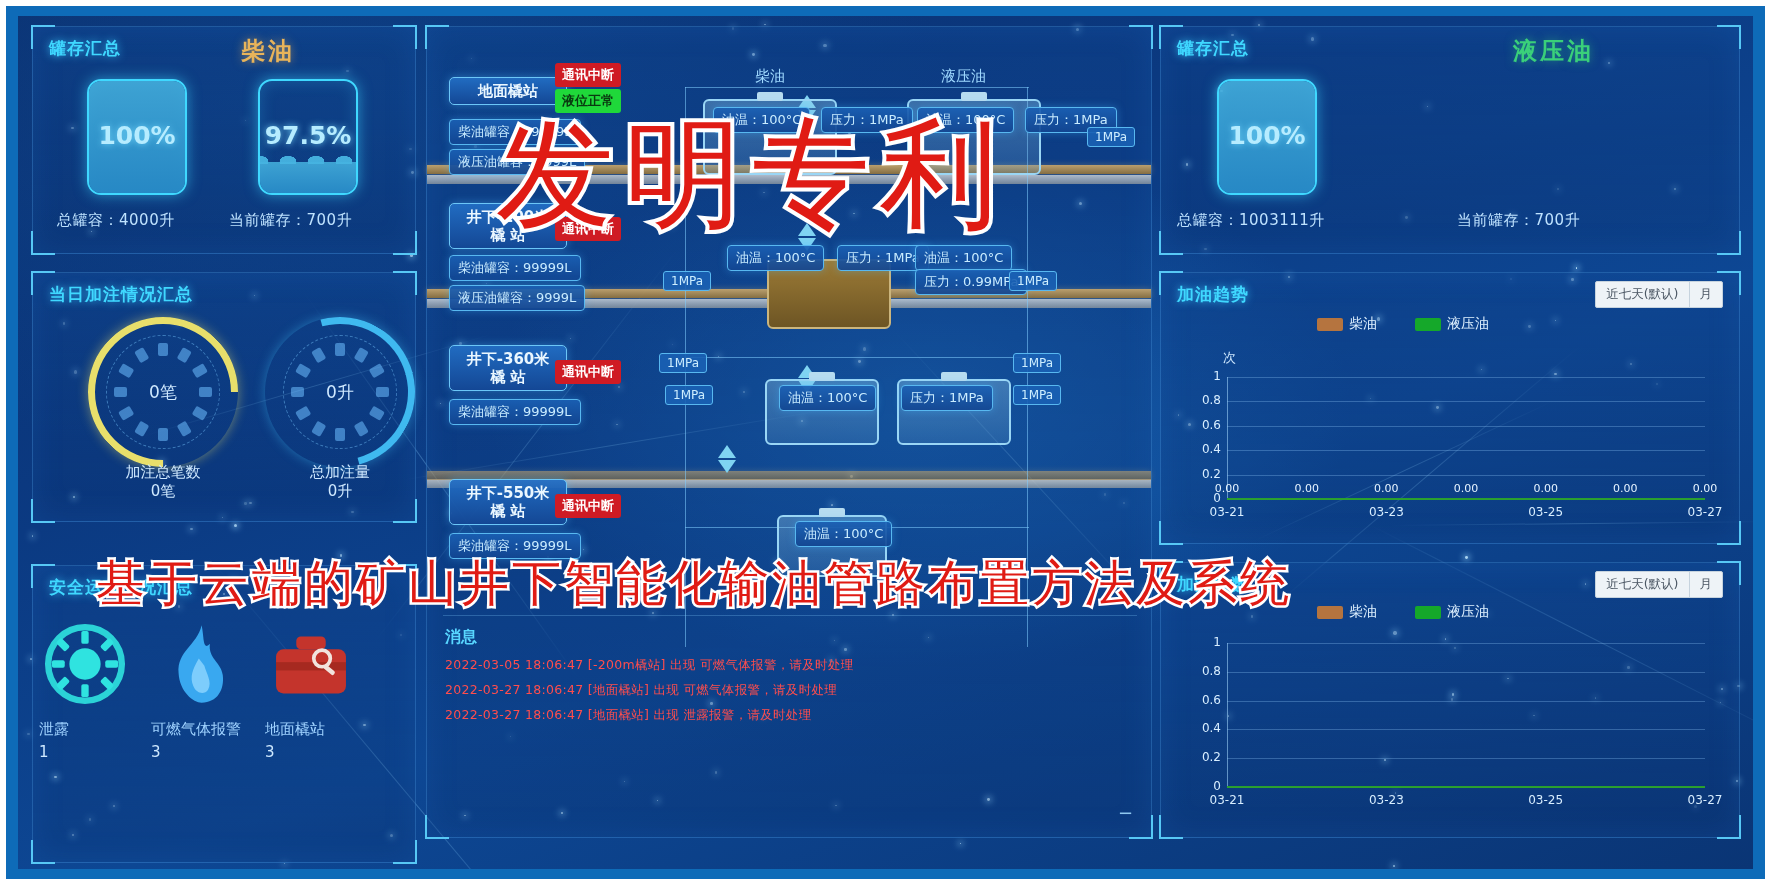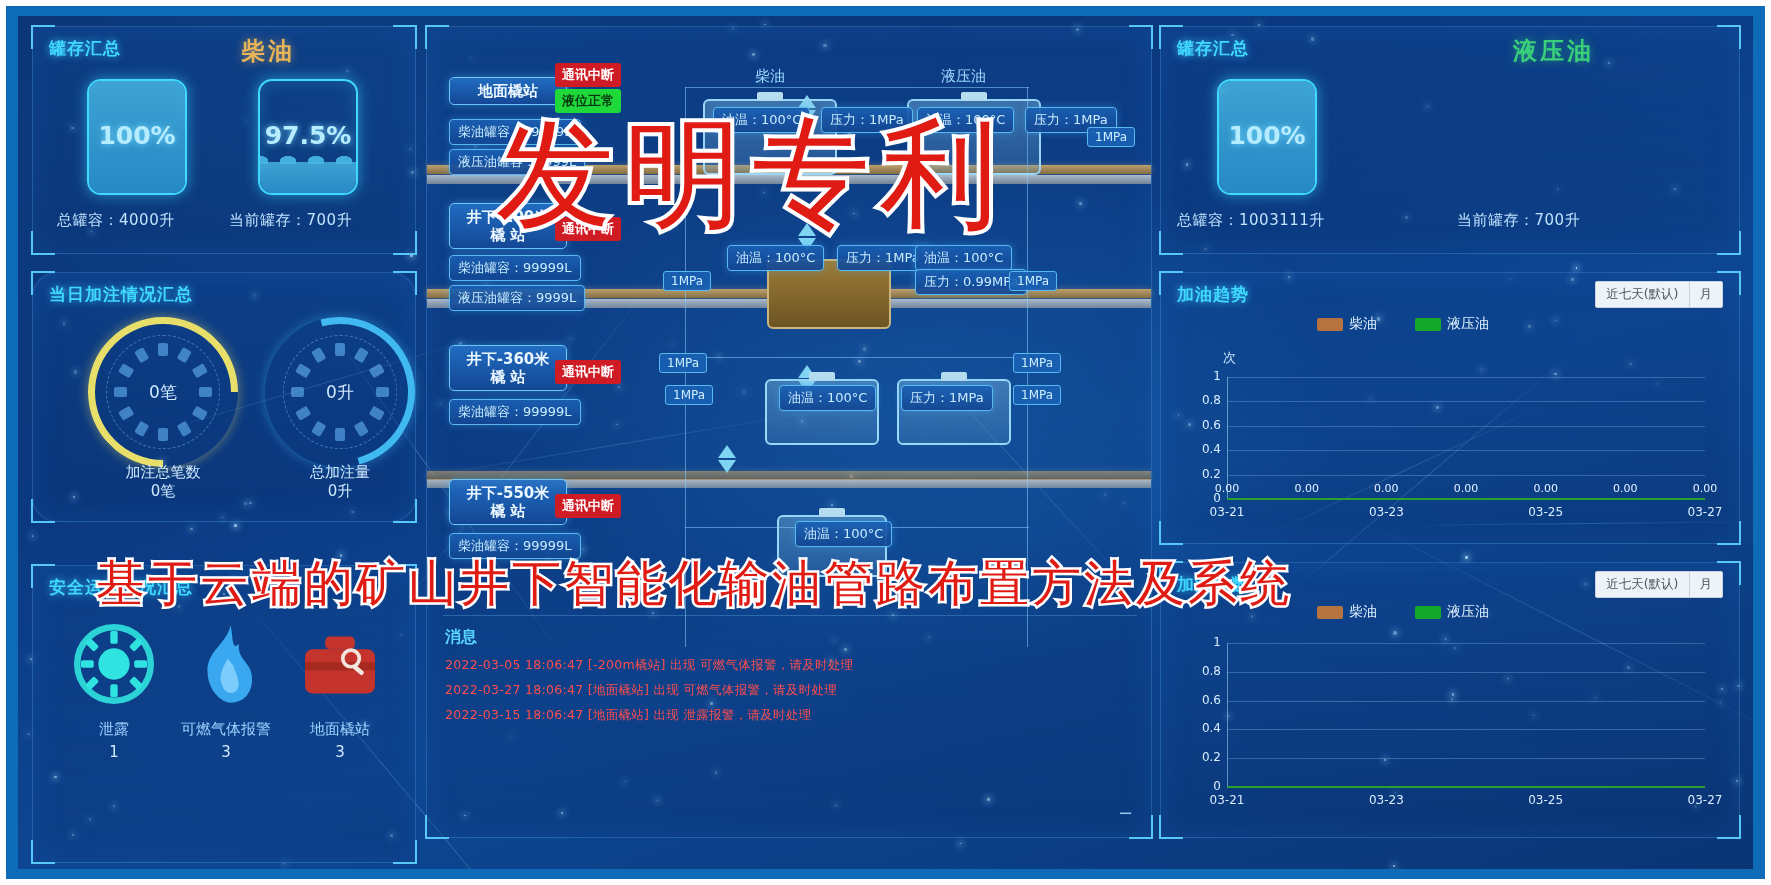--- a/index.html
+++ b/index.html
@@ -52,21 +52,21 @@
   .gauge .ring{position:absolute;inset:18px;border-radius:50%;border:1px dashed rgba(120,200,255,.45);}
   .gauge .ticks{position:absolute;inset:24px;border-radius:50%;}
   .gauge .tick{position:absolute;left:50%;top:2px;width:10px;height:13px;margin-left:-5px;
     background:rgba(110,190,255,.55);transform-origin:50% 49px;border-radius:2px;}
   .gauge .arc{position:absolute;inset:0;border-radius:50%;border:7px solid transparent;}
   .gauge .val{position:absolute;inset:0;display:flex;align-items:center;justify-content:center;
     color:#cfe9ff;font-size:17px;}
   .gauge-lab{position:absolute;text-align:center;color:#cfe9ff;font-size:15px;line-height:19px;width:180px;}
 
   
-  .safe-item{position:absolute;text-align:center;width:150px;}
+  .safe-item{position:absolute;text-align:left;width:150px;}
   .safe-lab{color:#9fd2ff;font-size:15px;margin-top:6px;}
   .safe-num{color:#cfe9ff;font-size:15px;margin-top:4px;}
 
   
   .tagbox{position:absolute;background:linear-gradient(180deg,rgba(26,96,180,.92),rgba(18,70,146,.92));
     border:1px solid #58b8f0;border-radius:4px;color:#c9ecff;font-size:13px;
     padding:3px 8px;white-space:nowrap;box-shadow:0 0 8px rgba(70,180,255,.35);}
   .stn{position:absolute;background:linear-gradient(180deg,rgba(34,110,196,.95),rgba(20,72,150,.95));
     border:1px solid #6cc6f7;border-radius:5px;color:#eaf7ff;font-size:15px;font-weight:bold;
     text-align:center;padding:4px 10px;line-height:18px;box-shadow:0 0 10px rgba(80,190,255,.4);}
@@ -300,21 +300,21 @@
       <div class="tank" style="left:225px;top:52px;">
         <div class="fill" style="height:28%"></div>
         <div class="wave" style="bottom:26%"></div>
         <div class="pct">97.5%</div>
       </div>
 
       <div class="tank-cap" style="left:24px;top:184px;">总罐容：4000升</div>
       <div class="tank-cap" style="left:196px;top:184px;">当前罐存：700升</div>
     </div>
 
-    <div class="panel" style="left:14px;top:256px;width:382px;height:248px;border-radius:25px;">
+    <div class="panel" style="left:14px;top:256px;width:382px;height:248px;">
       <span class="corner c-tl"></span>
         <span class="corner c-tr"></span>
       <span class="corner c-bl"></span>
         <span class="corner c-br"></span>
       <div class="ptitle">当日加注情况汇总</div>
 
       <div class="gauge" style="left:55px;top:44px;">
         <div class="arc" style="border-color:#e8df6b transparent #e8df6b #e8df6b;transform:rotate(45deg);box-shadow:0 0 12px rgba(232,223,107,.45);"></div>
         <div class="ring"></div>
         <div class="ticks">
@@ -515,21 +515,21 @@
         <div>井下-550米</div>
         <div>橇  站</div>
       </div>
       <div class="badge red" style="left:128px;top:467px;">通讯中断</div>
       <div class="tagbox" style="left:22px;top:506px;">柴油罐容：99999L</div>
 
       <div class="line" style="left:16px;top:588px;width:694px;height:1px;opacity:.5;"></div>
       <div class="msg-title" style="left:18px;top:600px;">消息</div>
       <div class="msg-line" style="left:18px;top:630px;">2022-03-05 18:06:47 [-200m橇站] 出现 可燃气体报警，请及时处理</div>
       <div class="msg-line" style="left:18px;top:655px;">2022-03-27 18:06:47 [地面橇站] 出现 可燃气体报警，请及时处理</div>
-      <div class="msg-line" style="left:18px;top:680px;">2022-03-15 18:06:47 [地面橇站] 出现 泄露报警，请及时处理</div>
+      <div class="msg-line" style="left:18px;top:680px;">2022-03-27 18:06:47 [地面橇站] 出现 泄露报警，请及时处理</div>
 
       <div style="position:absolute;right:18px;bottom:14px;color:#8fc8f0;font-size:18px;">−</div>
     </div>
 
     <div class="panel" style="left:1142px;top:10px;width:578px;height:226px;">
       <span class="corner c-tl"></span>
         <span class="corner c-tr"></span>
       <span class="corner c-bl"></span>
         <span class="corner c-br"></span>
       <div class="ptitle">罐存汇总</div>

